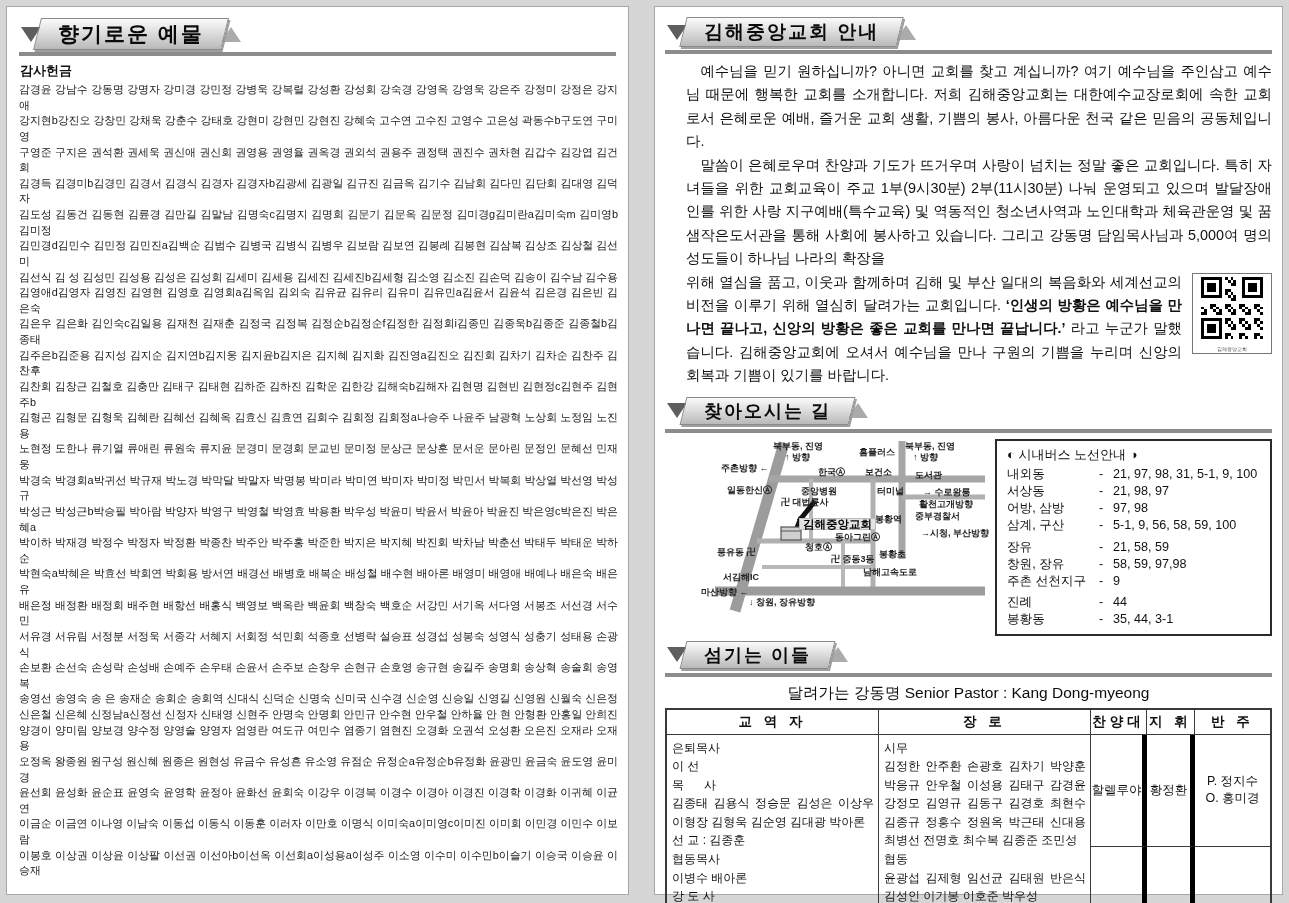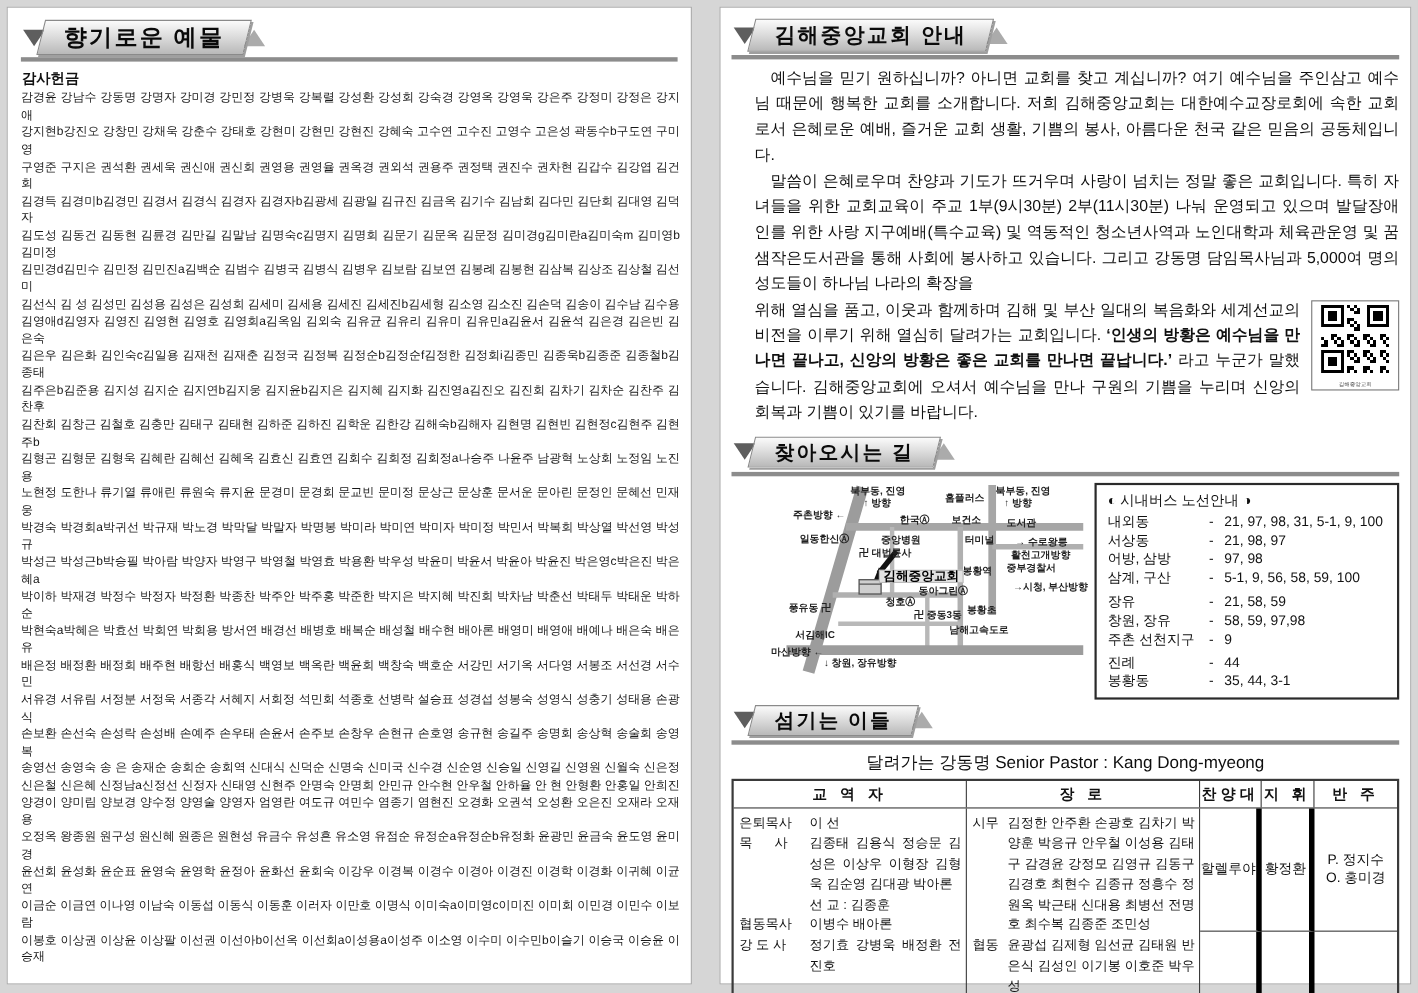--- a/index.html
+++ b/index.html
@@ -39,21 +39,21 @@
   .bus-area{width:92px;flex:none;}
   .bus-dash{width:14px;flex:none;}
   
   #pastor-title{text-align:center;font-size:15.5px;margin:2px 0 4px 0;color:#0d0d0d;}
   #serve-table{border:2px solid #3a3a3a;font-size:12px;}
   .st-head{display:grid;grid-template-columns:212px 212px 56px 48px 1fr;border-bottom:1px solid #3a3a3a;}
   .st-head>div{text-align:center;font-weight:bold;font-size:13.5px;padding:3px 0;border-right:1px solid #3a3a3a;letter-spacing:4px;}
   .st-head>div:last-child{border-right:none;}
   .st-body{display:grid;grid-template-columns:212px 212px 1fr;}
   .st-col{border-right:1px solid #3a3a3a;padding:4px 4px 2px 5px;}
-  .entry{display:flex;line-height:18.6px;}
+  .entry{display:flex;line-height:18.6px;flex-direction:column;}
   .entry .role{flex:none;white-space:pre;}
   .entry .names{flex:1;text-align:justify;}
   #col-ministers .role{width:64px;}
   #col-elders .role{width:32px;}
   .choir-grid{display:grid;grid-template-columns:56px 48px 1fr;grid-template-rows:112px 106px 94px;}
   .choir-grid>div{border-right:5px solid #000000;border-bottom:1px solid #3a3a3a;display:flex;flex-direction:column;align-items:center;justify-content:center;font-size:12.5px;line-height:17px;}
   .choir-grid>div:nth-child(3n){border-right:none;}
   .choir-grid>div:nth-child(n+7){border-bottom:none;}
 </style>
 </head>

